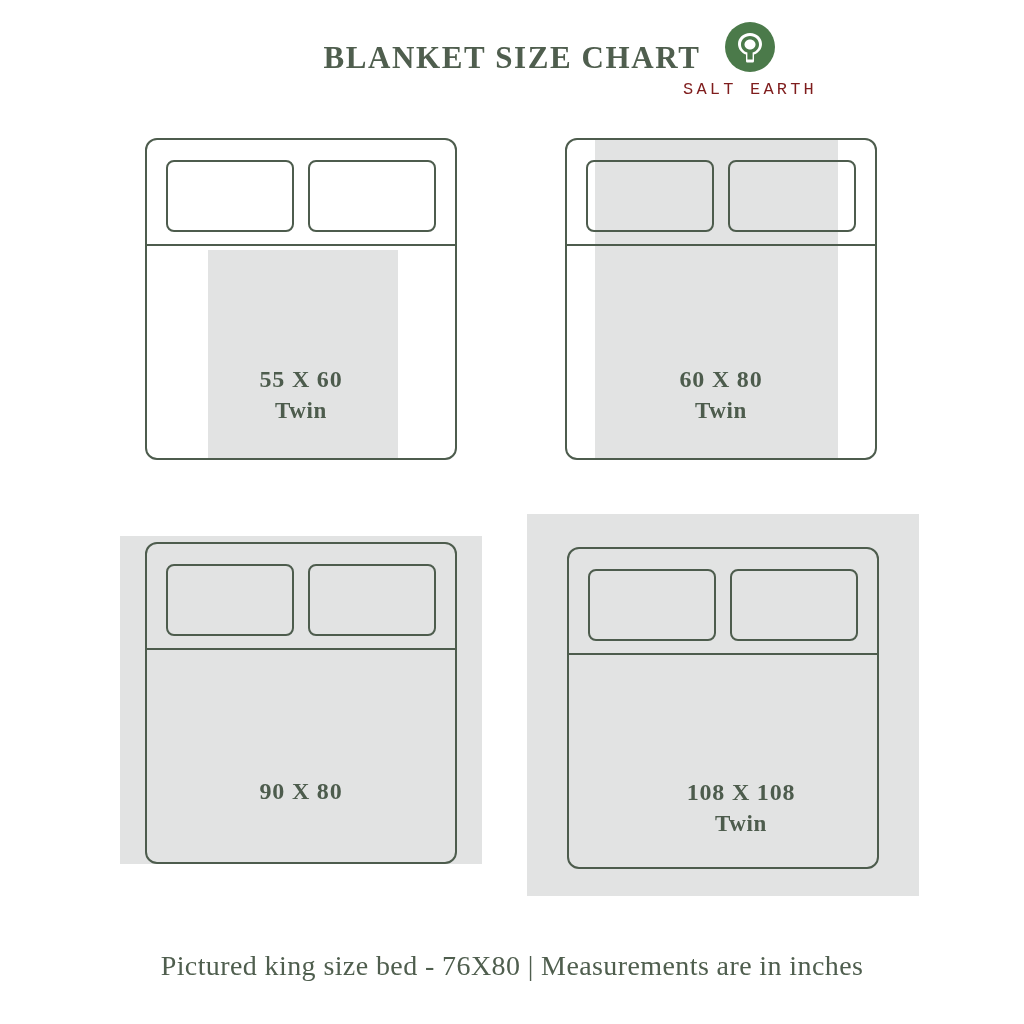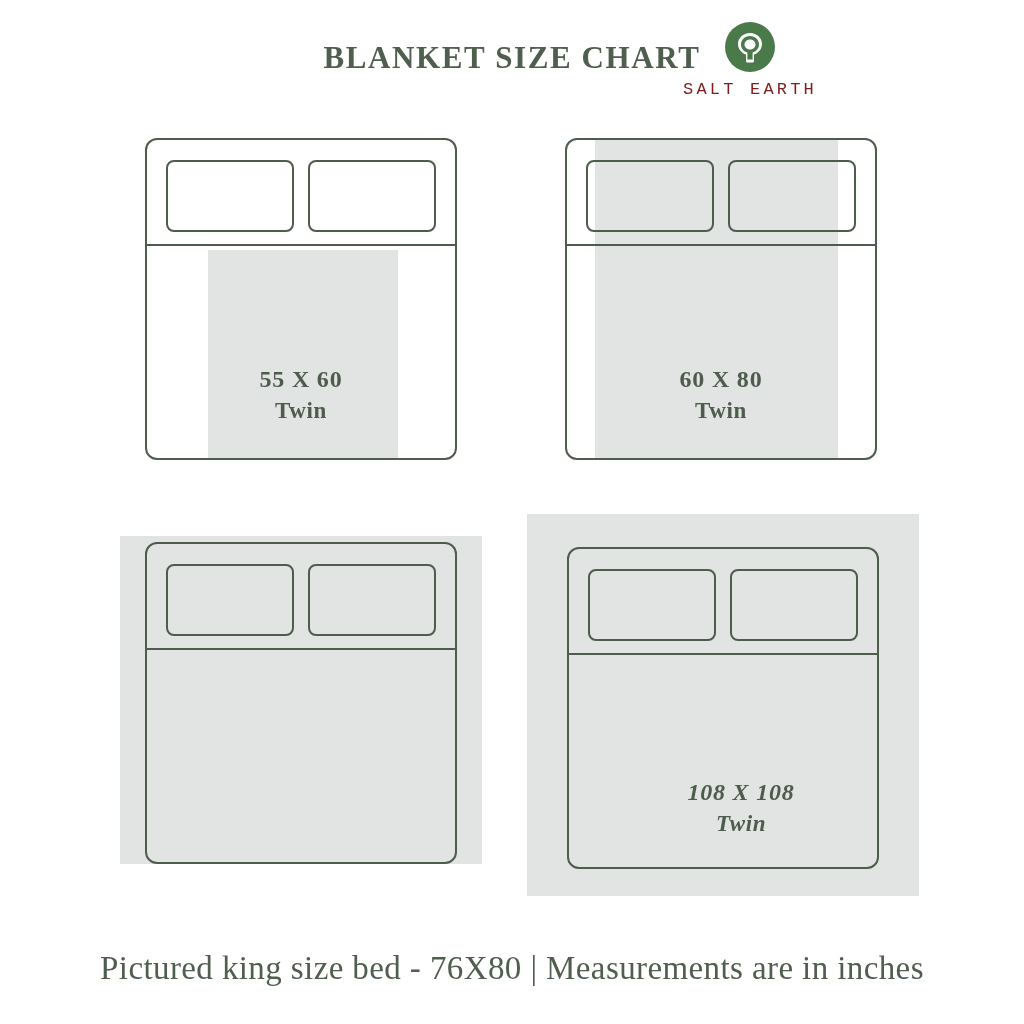--- a/index.html
+++ b/index.html
@@ -101,21 +101,21 @@
     letter-spacing: 0.6px;
   }
 
   
   .footer-note {
     position: absolute;
     left: 0;
     top: 950px;
     width: 1024px;
     text-align: center;
-    font-size: 33px;
+    font-size: 28px;
     letter-spacing: 0.4px;
     color: #4f5e4e;
   }
 </style>
 </head>
 <body>
 
 <div class="header">
   <div class="chart-title">BLANKET SIZE CHART</div>
 
@@ -154,28 +154,29 @@
   </div>
 </div>
 
 <div class="bed-cell" style="left:120px; top:536px; width:362px; height:328px;">
   <div class="blanket" style="left:0; top:0; width:362px; height:328px;"></div>
   <div class="bed" style="left:25px; top:6px; width:312px; height:322px;"></div>
   <div class="headboard-line" style="left:25px; top:112px; width:312px;"></div>
   <div class="pillow" style="left:46px; top:28px; width:128px; height:72px;"></div>
   <div class="pillow" style="left:188px; top:28px; width:128px; height:72px;"></div>
   <div class="bed-labels" style="left:25px; top:240px; width:312px;">
+    <div class="bed-size">90 X 80</div>
   </div>
 </div>
 
 <div class="bed-cell" style="left:527px; top:514px; width:392px; height:382px;">
   <div class="blanket" style="left:0; top:0; width:392px; height:382px;"></div>
   <div class="bed" style="left:40px; top:33px; width:312px; height:322px;"></div>
   <div class="headboard-line" style="left:40px; top:139px; width:312px;"></div>
   <div class="pillow" style="left:61px; top:55px; width:128px; height:72px;"></div>
   <div class="pillow" style="left:203px; top:55px; width:128px; height:72px;"></div>
-  <div class="bed-labels" style="left:40px; top:263px; width:348px;font-style:italic;">
+  <div class="bed-labels" style="left:40px; top:263px; width:348px;">
     <div class="bed-size">108 X 108</div>
     <div class="bed-name">Twin</div>
   </div>
 </div>
 
 <div class="footer-note">Pictured king size bed - 76X80 | Measurements are in inches</div>
 
 </body></html>

